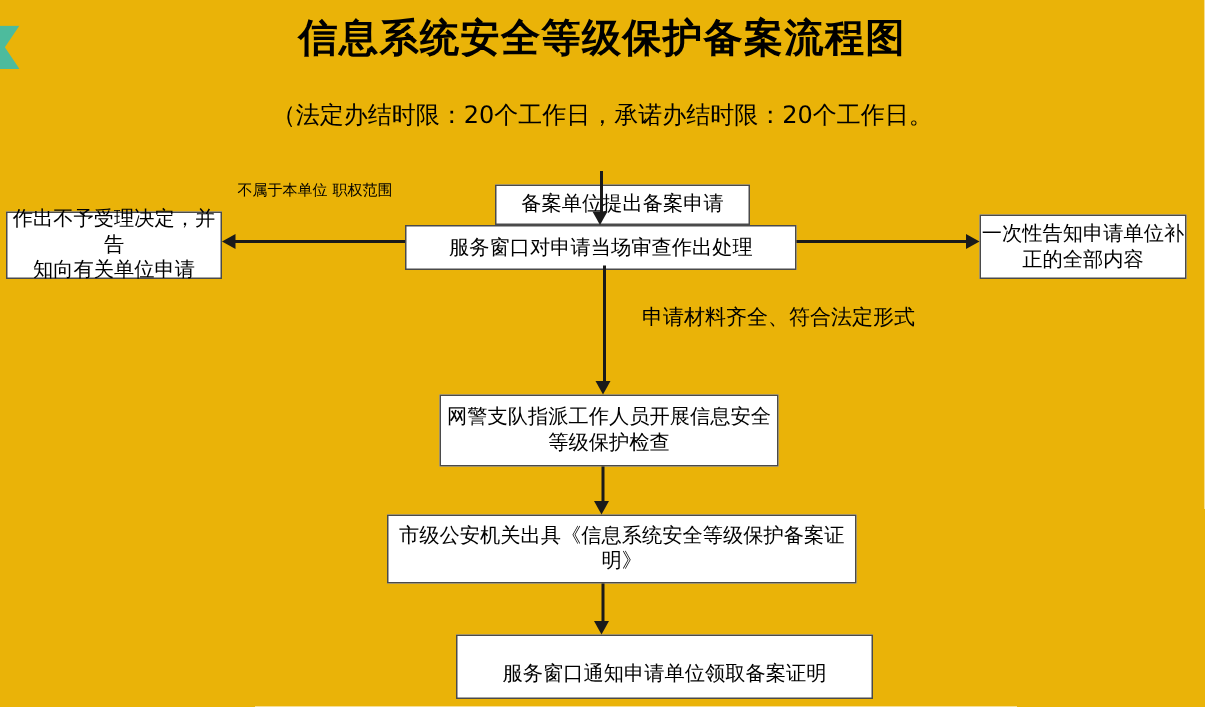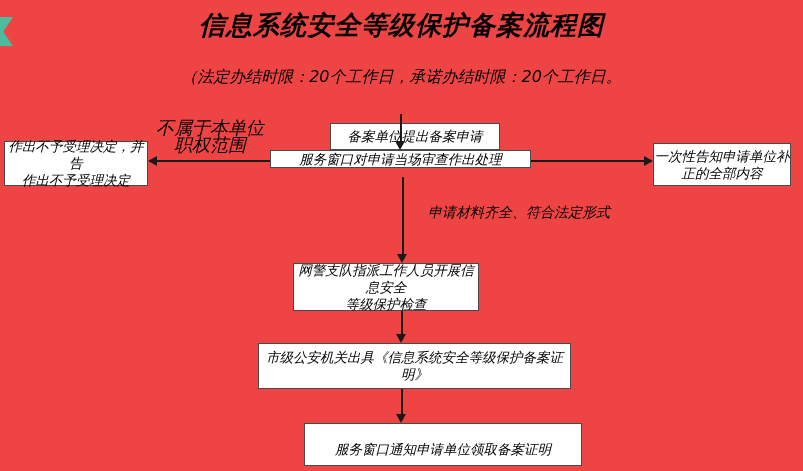--- a/index.html
+++ b/index.html
@@ -5,23 +5,22 @@
   * { margin: 0; padding: 0; box-sizing: border-box; }
   html, body { background: #ffffff; }
   body {
     font-family: "DejaVu Sans", "Liberation Sans", sans-serif;
     color: #000;
   }
   .canvas {
     position: relative;
     width: 803px;
     height: 471px;
-    background: #ef4444;
+    background: #eab308;
     overflow: hidden;
-    font-style: italic;
   }
 
   
   .accent-mark {
     position: absolute;
     left: 0; top: 17px;
     width: 13px; height: 29px;
     background: #4dbb9d;
     clip-path: polygon(0 0, 100% 0, 25% 50%, 100% 100%, 0 100%);
   }
@@ -53,33 +52,33 @@
     align-items: center;
     justify-content: center;
     text-align: center;
     font-size: 13.5px;
     line-height: 17px;
     color: #000;
   }
   .node .ln { display: block; }
 
   .node-apply       { left: 330px; top:  88px; width: 170px; height: 27px; margin-top: 35px; }
-  .node-review      { left: 270px; top: 150px; width: 261px; height: 18px; }
+  .node-review      { left: 270px; top: 150px; width: 261px; height: 30px; }
   .node-reject      { left:   4px; top: 141px; width: 144px; height: 45px; }
   .node-notify      { left: 653px; top: 143px; width: 138px; height: 43px; }
-  .node-inspect     { left: 293px; top: 263px; width: 186px; height: 48px; text-align: center; }
+  .node-inspect     { left: 293px; top: 263px; width: 226px; height: 48px; text-align: center; }
   .node-certificate { left: 258px; top: 343px; width: 313px; height: 46px; }
   .node-pickup      { left: 263px; top: 423px; width: 278px; height: 43px;
                       align-items: flex-start; padding-top: 17px; margin-left: 41px; }
 
   
   .edge-label {
     position: absolute;
     text-align: center;
-    font-size: 18px;
+    font-size: 10px;
     line-height: 17px;
   }
   .label-not-in-scope { left: 150px; top: 119px; width: 120px; }
   .label-incomplete   { left: 518px; top: 116px; width: 184px; }
   .label-complete     { left: 428px; top: 204px; width: 190px; text-align: left; font-size: 14px; }
 
   
   .line { position: absolute; background: #1a1a1a; }
   .head { position: absolute; width: 0; height: 0; }
 
@@ -127,21 +126,21 @@
     <span>备案单位提出备案申请</span>
   </div>
 
   <div class="node node-review">
     <span>服务窗口对申请当场审查作出处理</span>
   </div>
 
   <div class="node node-reject">
     <div>
       <span class="ln">作出不予受理决定，并告</span>
-      <span class="ln">作出不予受理决定</span>
+      <span class="ln">知向有关单位申请</span>
     </div>
   </div>
 
   <div class="node node-notify">
     <div>
       <span class="ln">一次性告知申请单位补</span>
       <span class="ln">正的全部内容</span>
     </div>
   </div>
 

